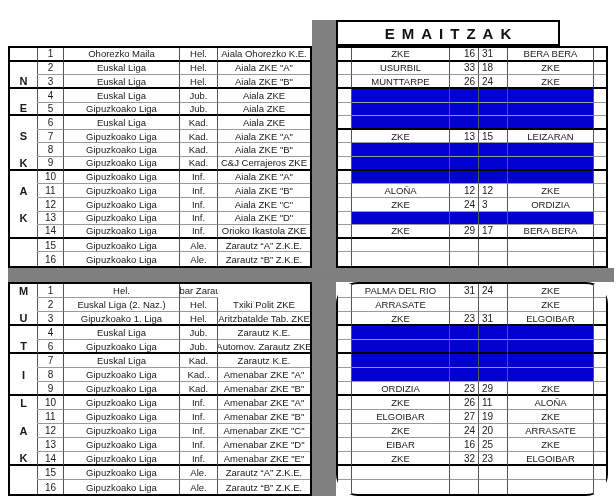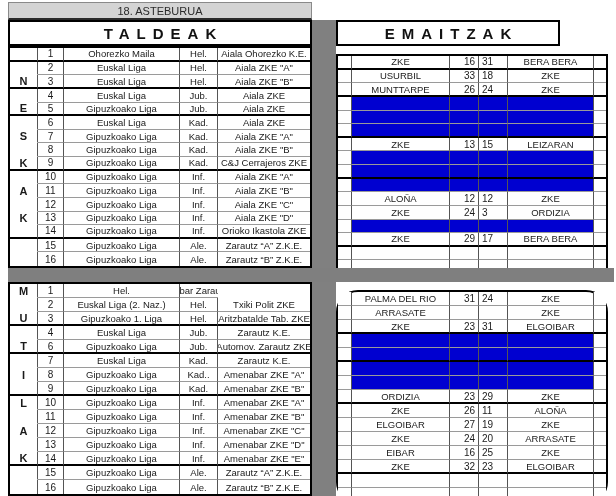--- a/index.html
+++ b/index.html
@@ -8,44 +8,42 @@
        border-bottom:2px solid #2b2b2b;box-sizing:border-box;display:flex;align-items:center;
        justify-content:center;font-size:11px;color:#2b2b2b;}
   .titlebox{position:absolute;top:20px;height:26px;background:#fff;border:2px solid #000;
        box-sizing:border-box;display:flex;align-items:center;justify-content:center;
        font-size:15px;font-weight:bold;color:#111;letter-spacing:7px;text-indent:7px;}
   .midcol{position:absolute;left:312px;top:20px;width:24px;height:476px;background:#808080;}
   .secdivider{position:absolute;left:8px;width:606px;height:14px;background:#7f7f7f;}
   .ttable,.rtable{position:absolute;box-sizing:border-box;border:2px solid #000;
        display:flex;flex-direction:column;background:#fff;}
   .ttable{left:8px;width:304px;}
-  .rtable{left:336px;width:272px;margin-top:8px;}
+  .rtable{left:336px;width:272px;}
   .trow,.rrow{display:grid;flex:1 1 0;min-height:0;}
   .trow{grid-template-columns:28px 26px 116px 38px 1fr;}
   .rrow{grid-template-columns:14px 98px 29px 29px 86px 1fr;}
   .c{display:flex;align-items:center;justify-content:center;font-size:9.5px;color:#1a1a1a;
      border-right:1px solid #555;border-bottom:1px solid #9a9a9a;overflow:hidden;
      white-space:nowrap;box-sizing:border-box;}
   .trow .c:last-child,.rrow .c:last-child{border-right:none;}
   .trow:last-child .c,.rrow:last-child .c{border-bottom:none;}
   .letter{font-weight:bold;font-size:11px;border-bottom-color:transparent;}
   .num{font-size:10px;}
   .grp .c{border-bottom:2px solid #000;}
   .s1h{font-size:10px;justify-content:flex-end;padding-right:3px;}
   .s2h{font-size:10px;justify-content:flex-start;padding-left:3px;}
   .blue .fill{background:#0000d0;color:#0000d0;}
   .edge{background:#fff;}
 </style>
 </head>
 <body>
 
 <div class="screen">
-  <div class="bar" style="left:8px;width:304px;">18. ASTEBURUA</div>
-
-  <div class="titlebox" style="left:8px;width:304px;">TALDEAK</div>
+
   <div class="titlebox" style="left:336px;width:224px;">EMAITZAK</div>
 
   <div class="midcol"></div>
 
   <div class="ttable" id="t0" style="top:46px;height:222px;">
       <div class="trow grp">
         <div class="c letter"></div>
         <div class="c num">1</div>
         <div class="c league">Ohorezko Maila</div>
         <div class="c cat">Hel.</div>

